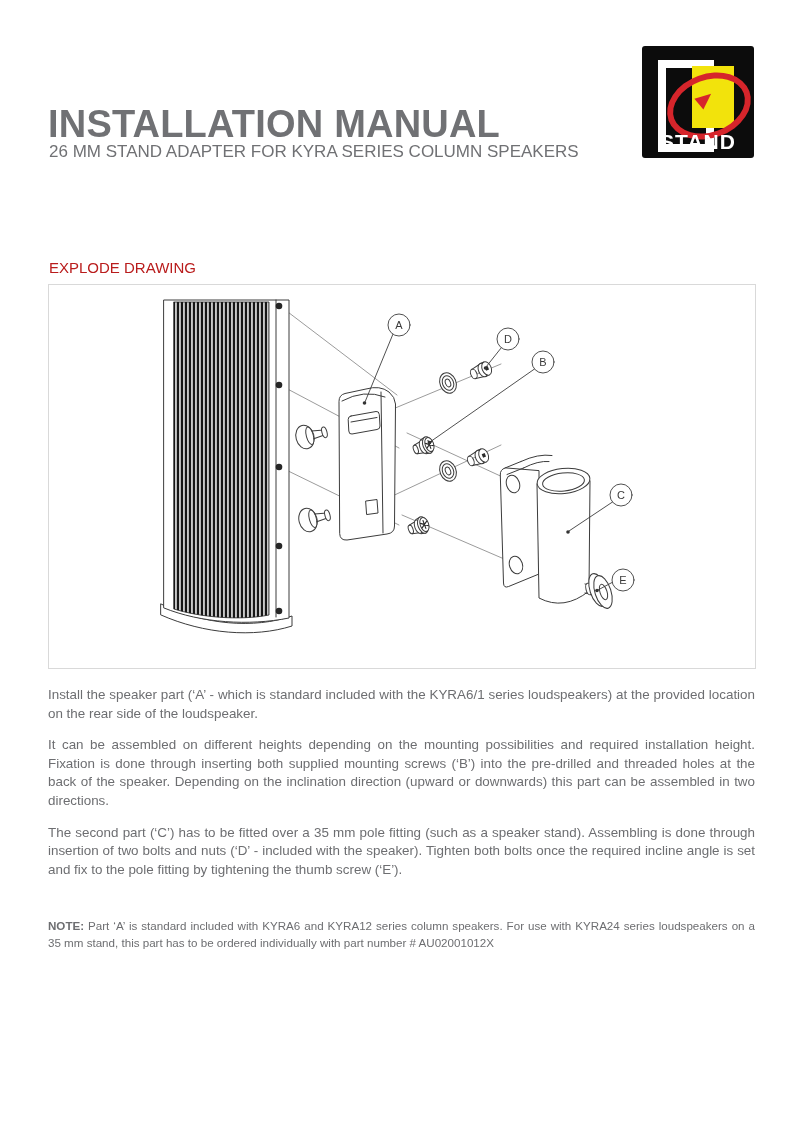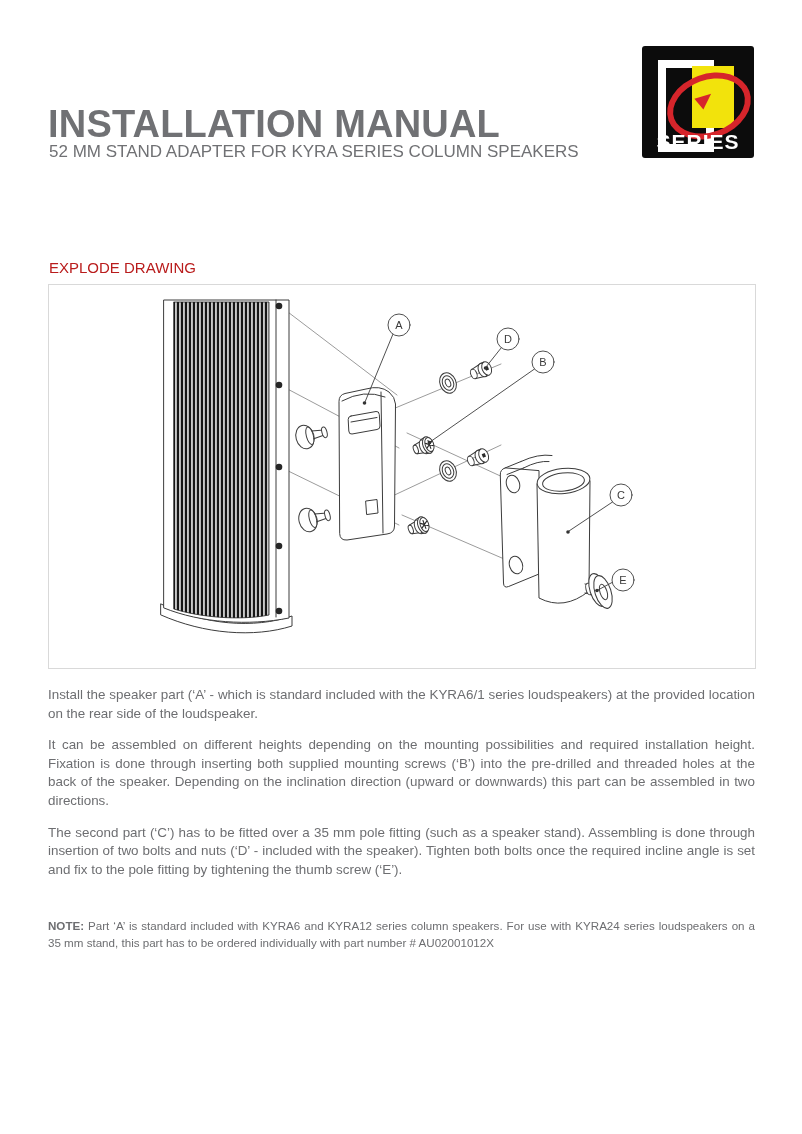--- a/index.html
+++ b/index.html
@@ -26,28 +26,28 @@
   .textblock p.note{margin-top:39px;font-size:11.6px;line-height:16.5px;}
   .textblock p.note b{font-weight:700;}
   svg text{font-family:"Liberation Sans",sans-serif;}
 </style>
 </head>
 <body>
 
 <div class="page">
 
   <div class="title">INSTALLATION MANUAL</div>
-  <div class="subtitle">52 MM STAND ADAPTER FOR KYRA SERIES COLUMN SPEAKERS</div>
+  <div class="subtitle">26 MM STAND ADAPTER FOR KYRA SERIES COLUMN SPEAKERS</div>
 
   <div class="logo">
     <div class="bracket"></div>
     <div class="yellow"></div>
     <div class="swirl"></div>
     <div class="arrow"></div>
-    <div class="brand">SERIES</div>
+    <div class="brand">STAND</div>
   </div>
 
   <div class="section-title">EXPLODE DRAWING</div>
 
   <div class="figure">
     <svg viewBox="0 0 706 383" width="706" height="383">
       <defs>
         <pattern id="grille" width="4" height="8" patternUnits="userSpaceOnUse">
           <rect width="4" height="8" fill="#ffffff"></rect>
           <rect width="2" height="8" fill="#161616"></rect>

